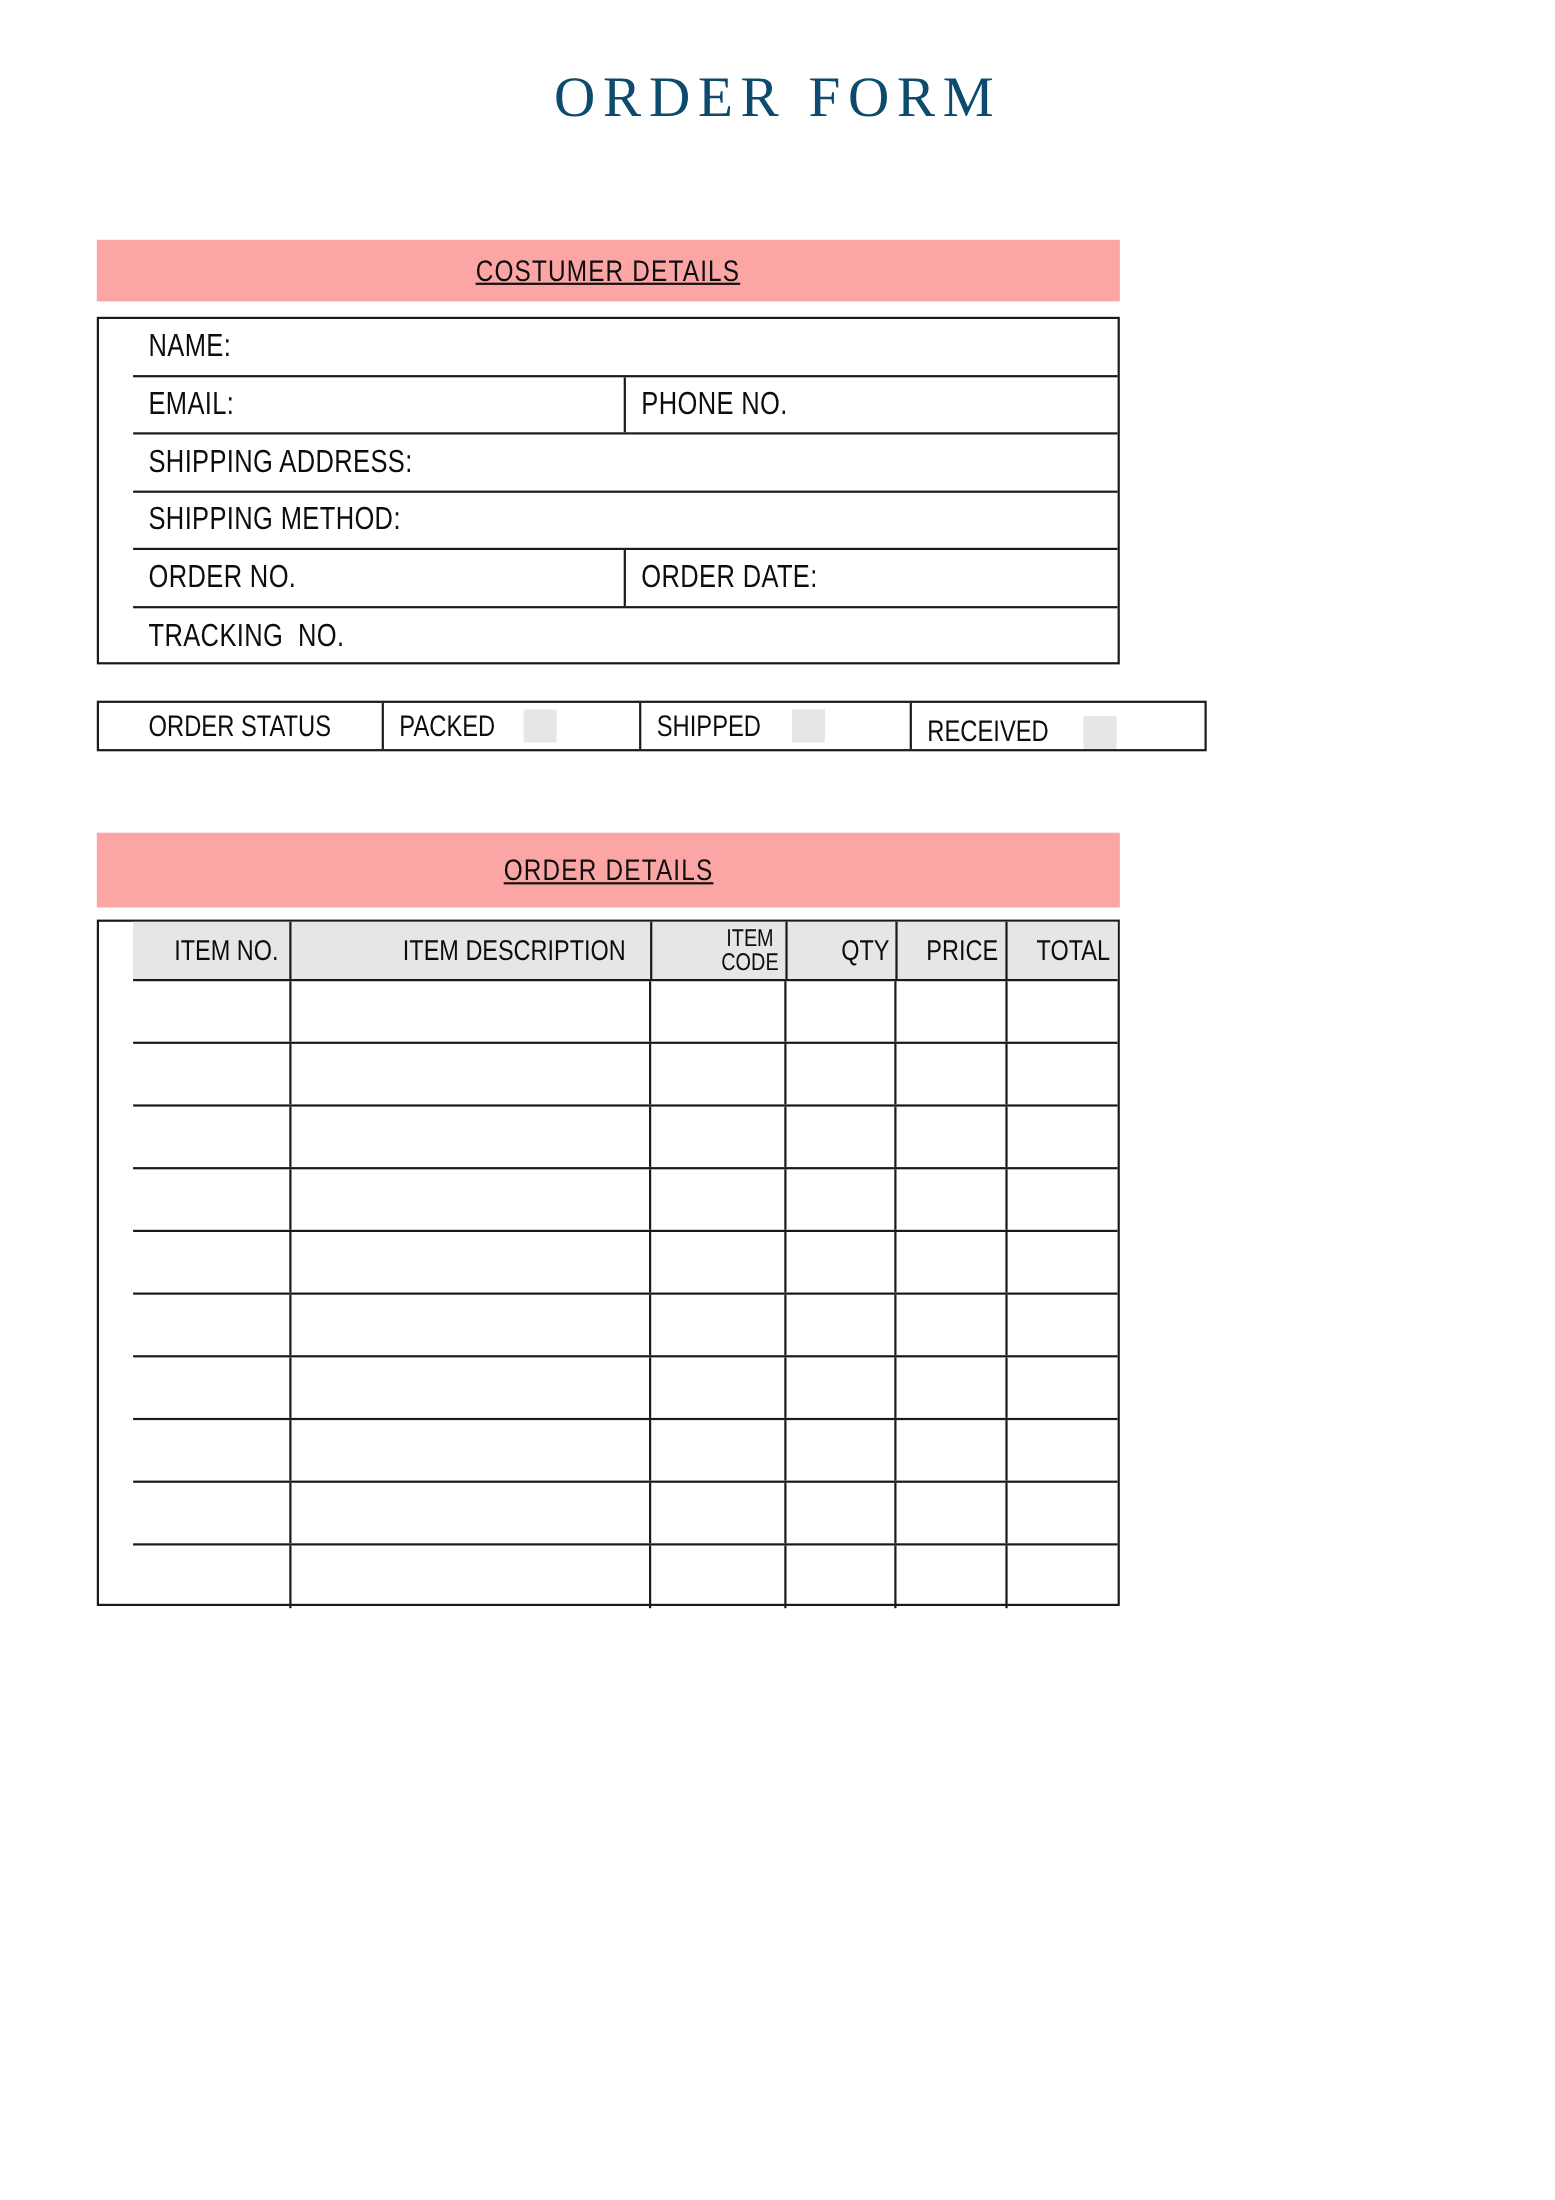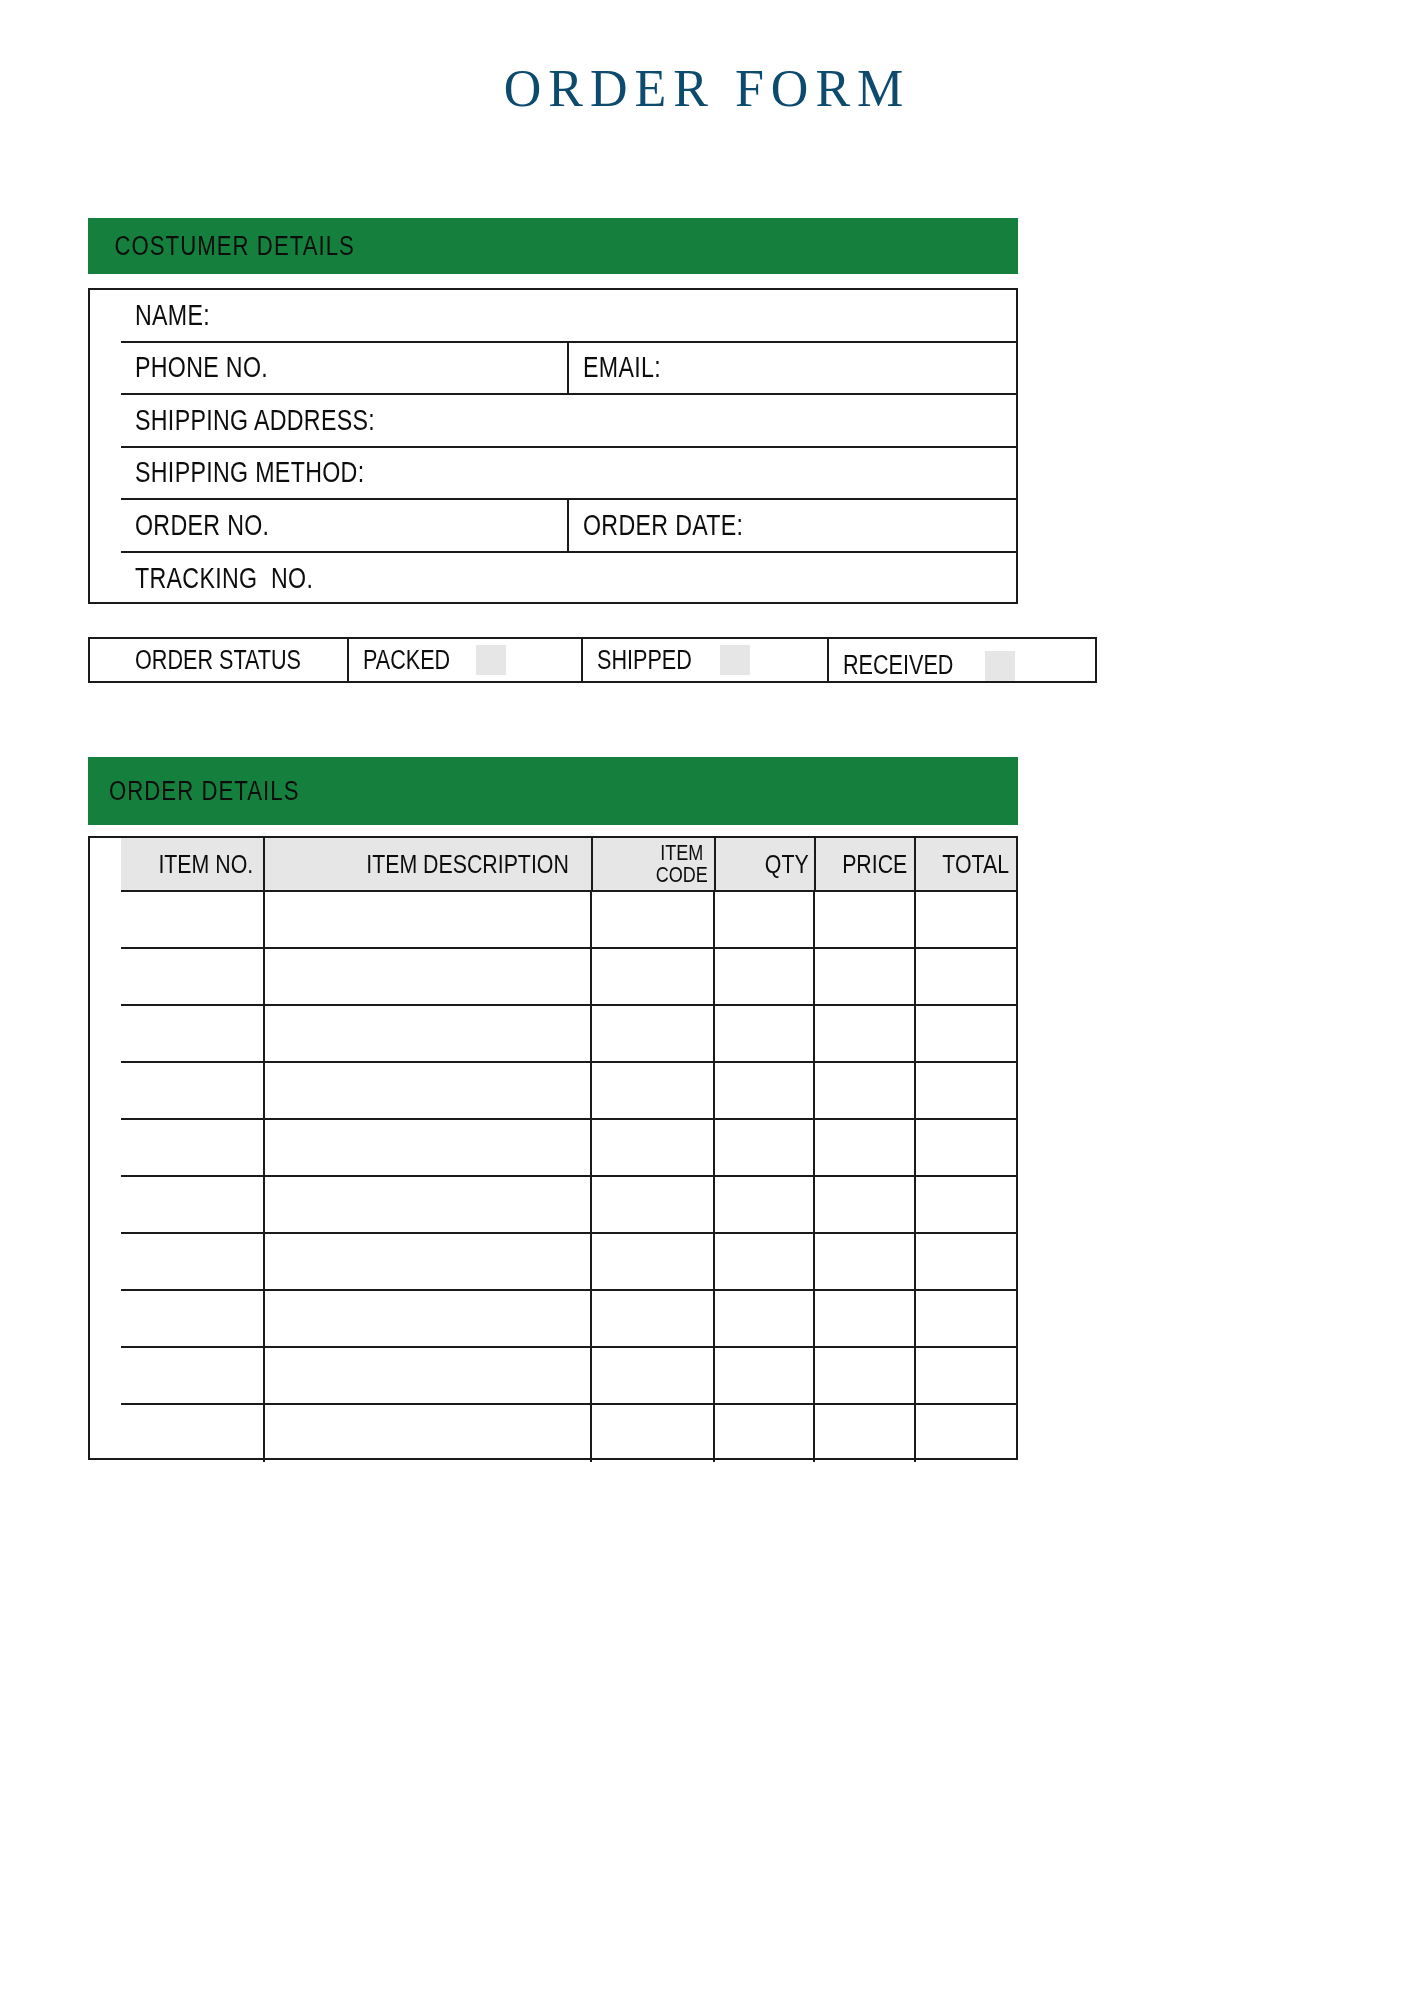--- a/index.html
+++ b/index.html
@@ -33,23 +33,25 @@
     font-size: 52px;
     letter-spacing: 7px;
     font-weight: 400;
     line-height: 1.05;
     color: #0c4a6e;
   }
 
   
   .band {
     position: absolute;
-    background: #15803d;
+    background: #fca5a5;
     display: flex;
     align-items: center;
+    justify-content: center;
+    text-decoration: underline;
   }
   .band-label {
     font-family: "Liberation Sans Narrow", "Liberation Sans", sans-serif;
     font-size: 27px;
     letter-spacing: 1.3px;
     font-weight: 400;
     transform: scaleX(0.82);
     transform-origin: center;
     white-space: nowrap;
     color: #0d0d0d;
@@ -183,25 +185,25 @@
 
   <div class="gridbox" id="customer-table">
 
     <div class="grow">
       <div class="gcell c-full">
         <span class="flabel">NAME:</span>
       </div>
     </div>
 
     <div class="grow">
+      <div class="gcell c-half-r">
+        <span class="flabel">EMAIL:</span>
+      </div>
       <div class="gcell c-half-l">
         <span class="flabel">PHONE NO.</span>
-      </div>
-      <div class="gcell c-half-r">
-        <span class="flabel">EMAIL:</span>
       </div>
     </div>
 
     <div class="grow">
       <div class="gcell c-full">
         <span class="flabel">SHIPPING ADDRESS:</span>
       </div>
     </div>
 
     <div class="grow">

